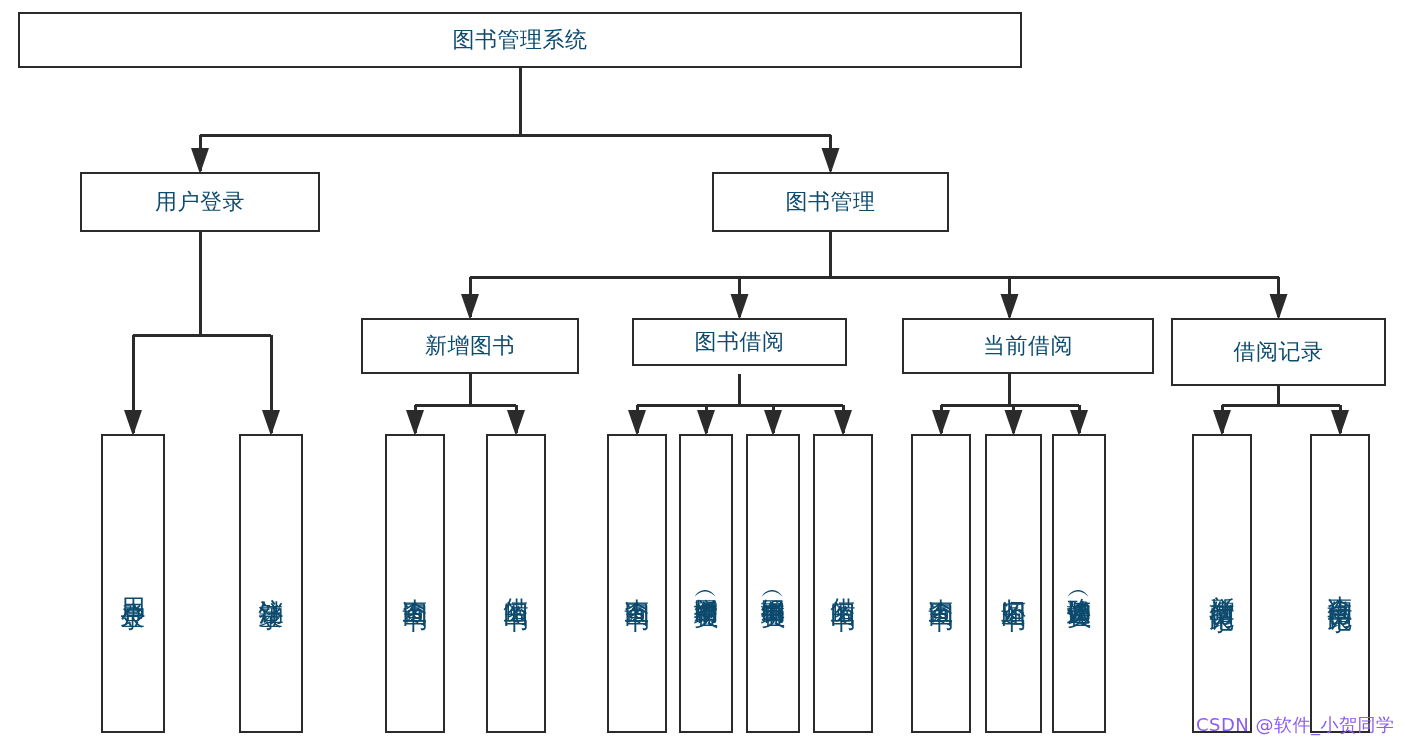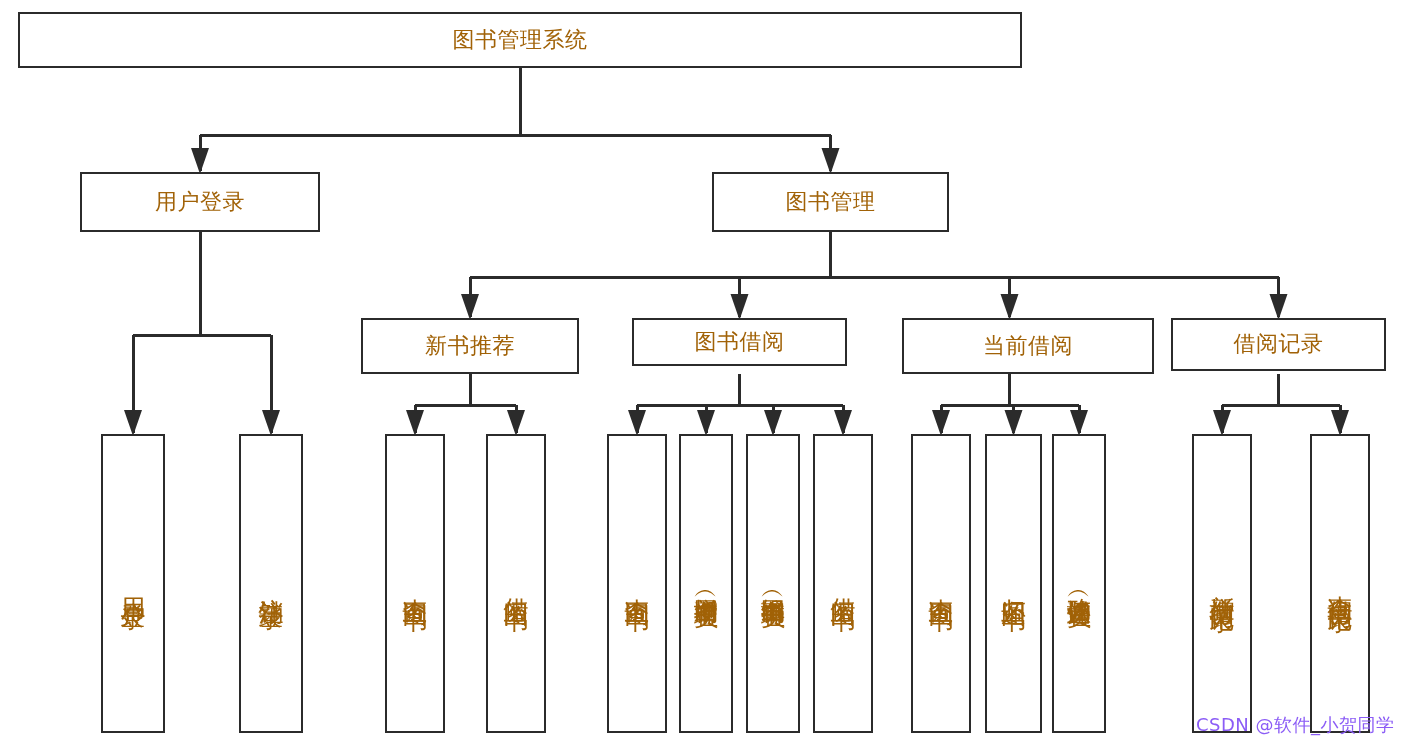--- a/index.html
+++ b/index.html
@@ -30,21 +30,21 @@
     position: absolute;
     box-sizing: border-box;
     background: #ffffff;
     border: 2px solid #2b2b2b;
     display: flex;
     align-items: center;
     justify-content: center;
     overflow: hidden;
   }
   .node-label {
-    color: #a16207;
+    color: #0c4a6e;
     text-align: center;
     line-height: 1.02;
     white-space: pre-line;
   }
   
   .node.horiz .node-label {
     font-size: 22px;
     letter-spacing: 0.5px;
   }
   
@@ -137,29 +137,29 @@
   </div>
 
   <div class="node horiz" style="left:80px; top:172px; width:240px; height:60px;">
     <span class="node-label">用户登录</span>
   </div>
   <div class="node horiz" style="left:712px; top:172px; width:237px; height:60px;">
     <span class="node-label">图书管理</span>
   </div>
 
   <div class="node horiz" style="left:361px; top:318px; width:218px; height:56px;">
-    <span class="node-label">新书推荐</span>
+    <span class="node-label">新增图书</span>
   </div>
   <div class="node horiz" style="left:632px; top:318px; width:215px; height:48px;">
     <span class="node-label">图书借阅</span>
   </div>
   <div class="node horiz" style="left:902px; top:318px; width:252px; height:56px;">
     <span class="node-label">当前借阅</span>
   </div>
-  <div class="node horiz" style="left:1171px; top:318px; width:215px; height:53px;">
+  <div class="node horiz" style="left:1171px; top:318px; width:215px; height:68px;">
     <span class="node-label">借阅记录</span>
   </div>
 
   <div class="node vert" style="left:101px; top:434px; width:64px; height:299px;">
     <span class="node-label">用户登录</span>
   </div>
   <div class="node vert" style="left:239px; top:434px; width:64px; height:299px;">
     <span class="node-label">注销登录</span>
   </div>
 

